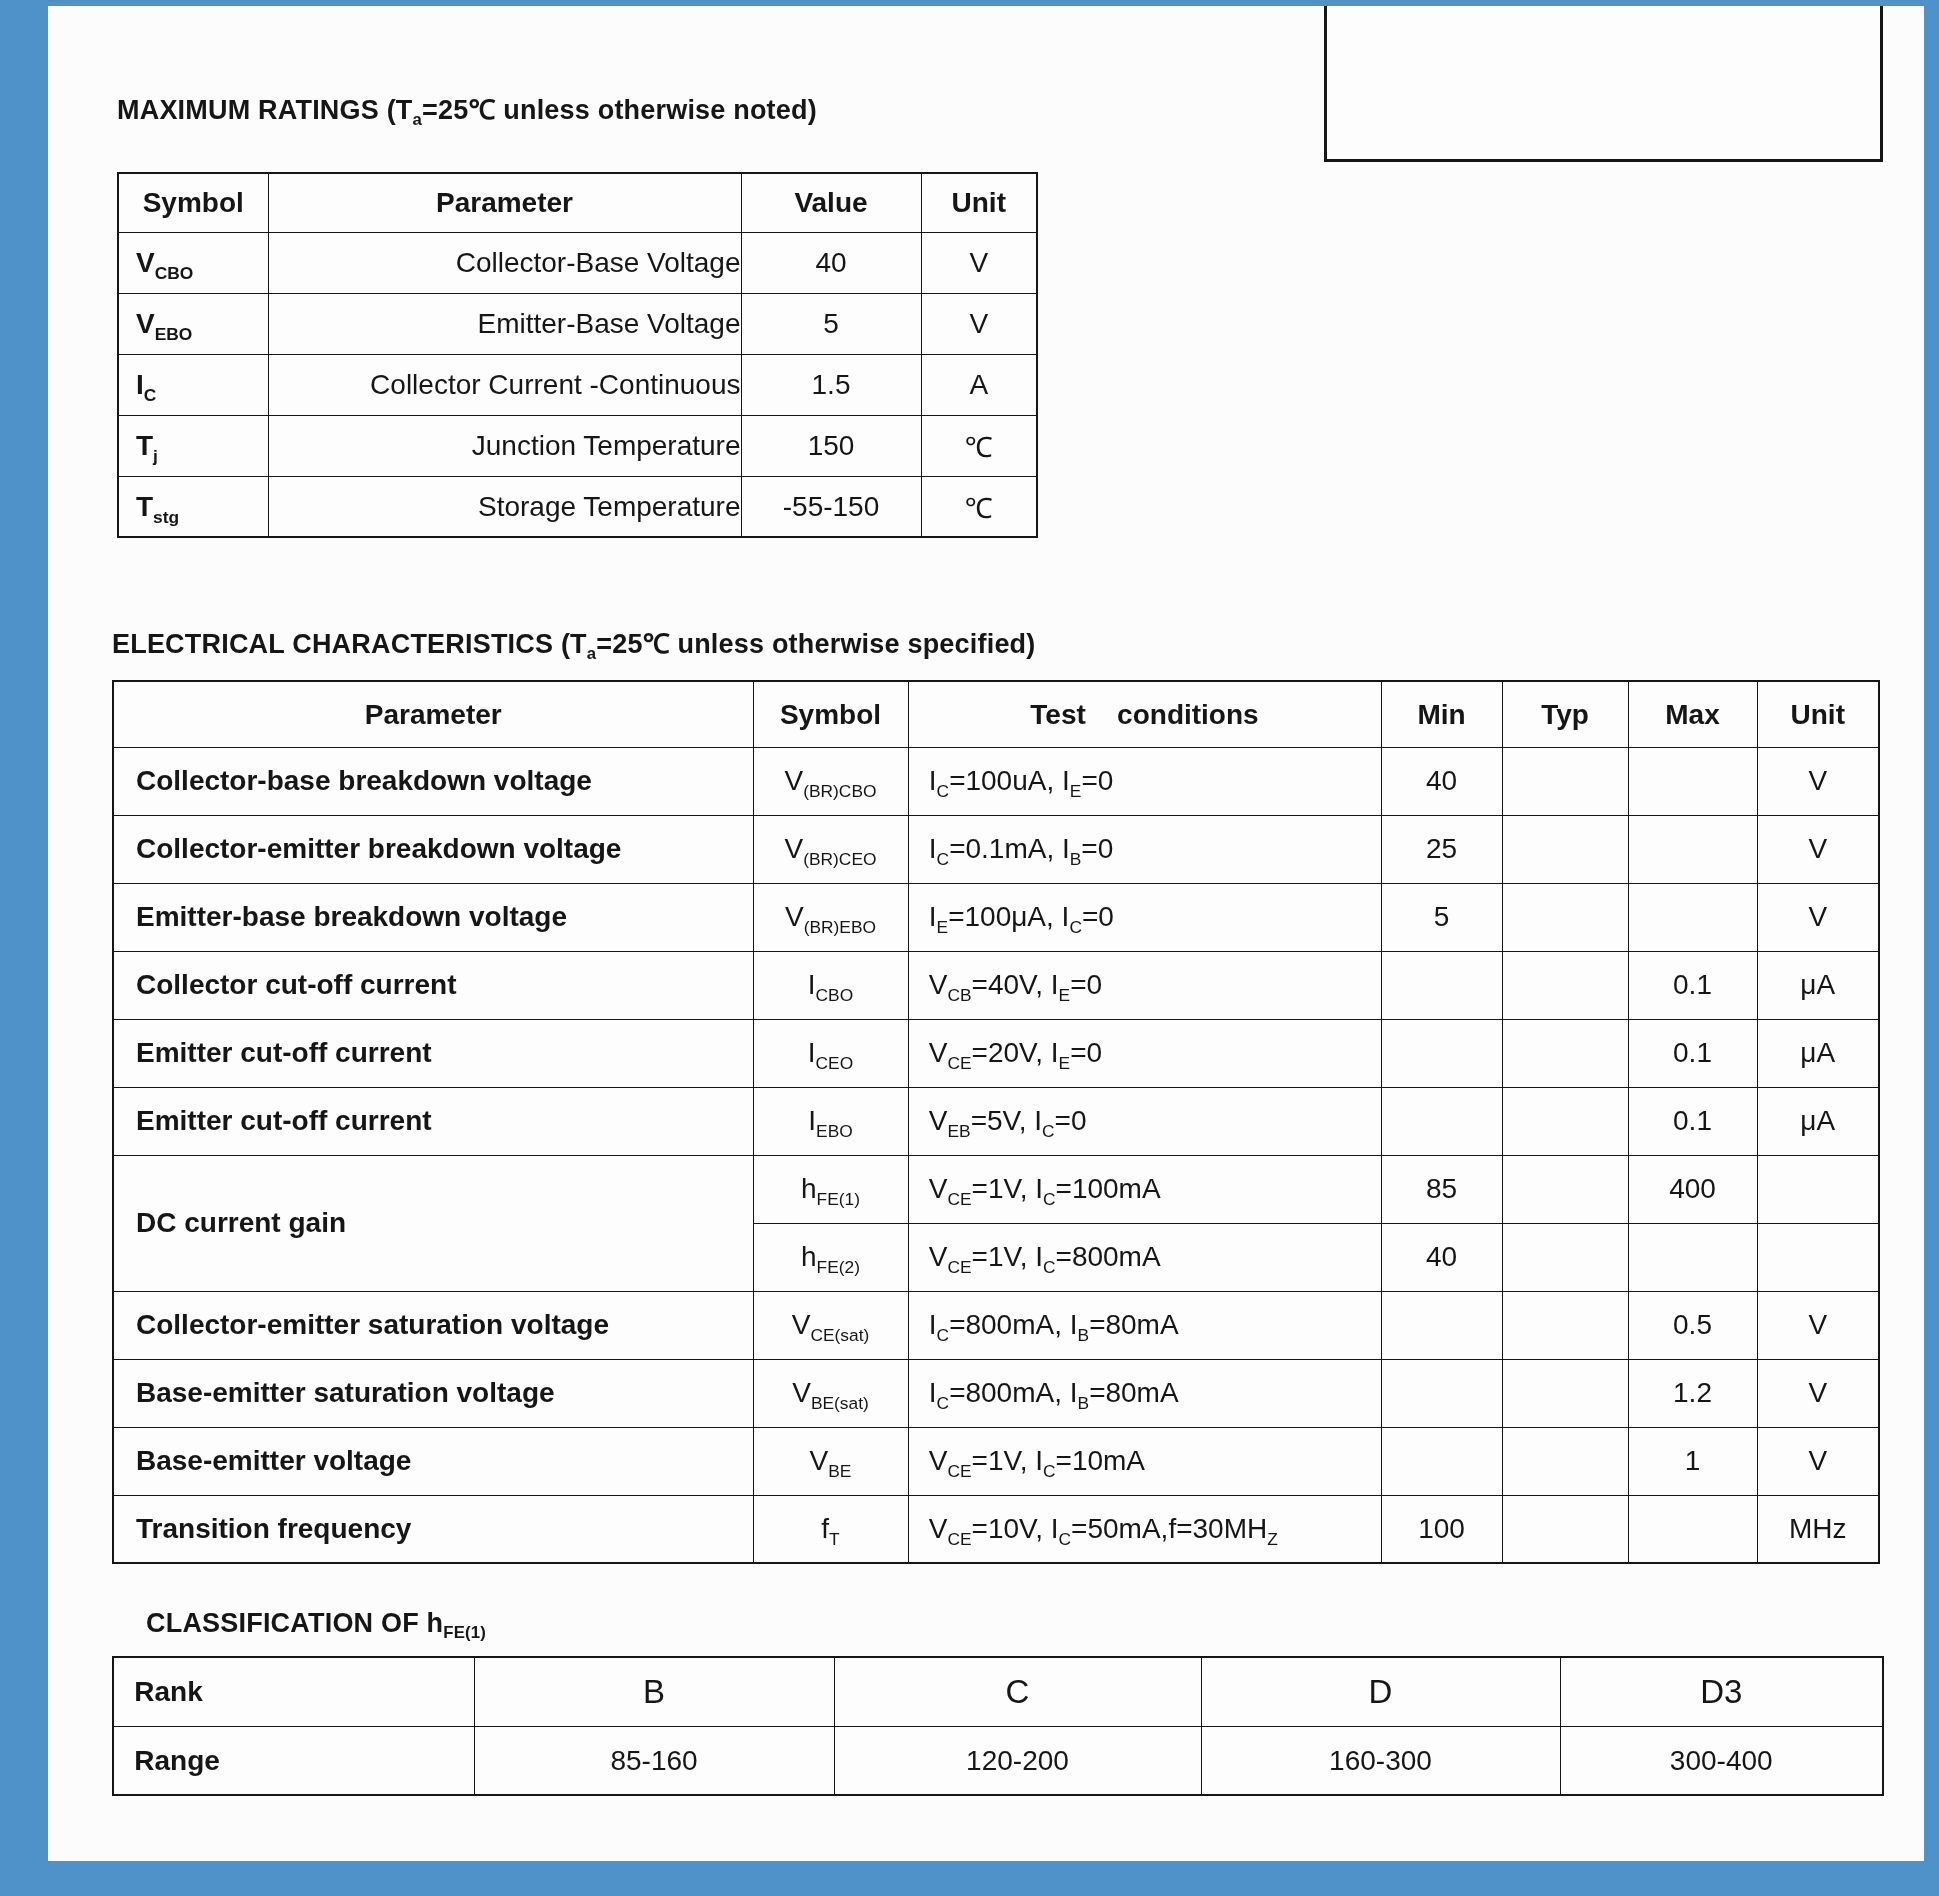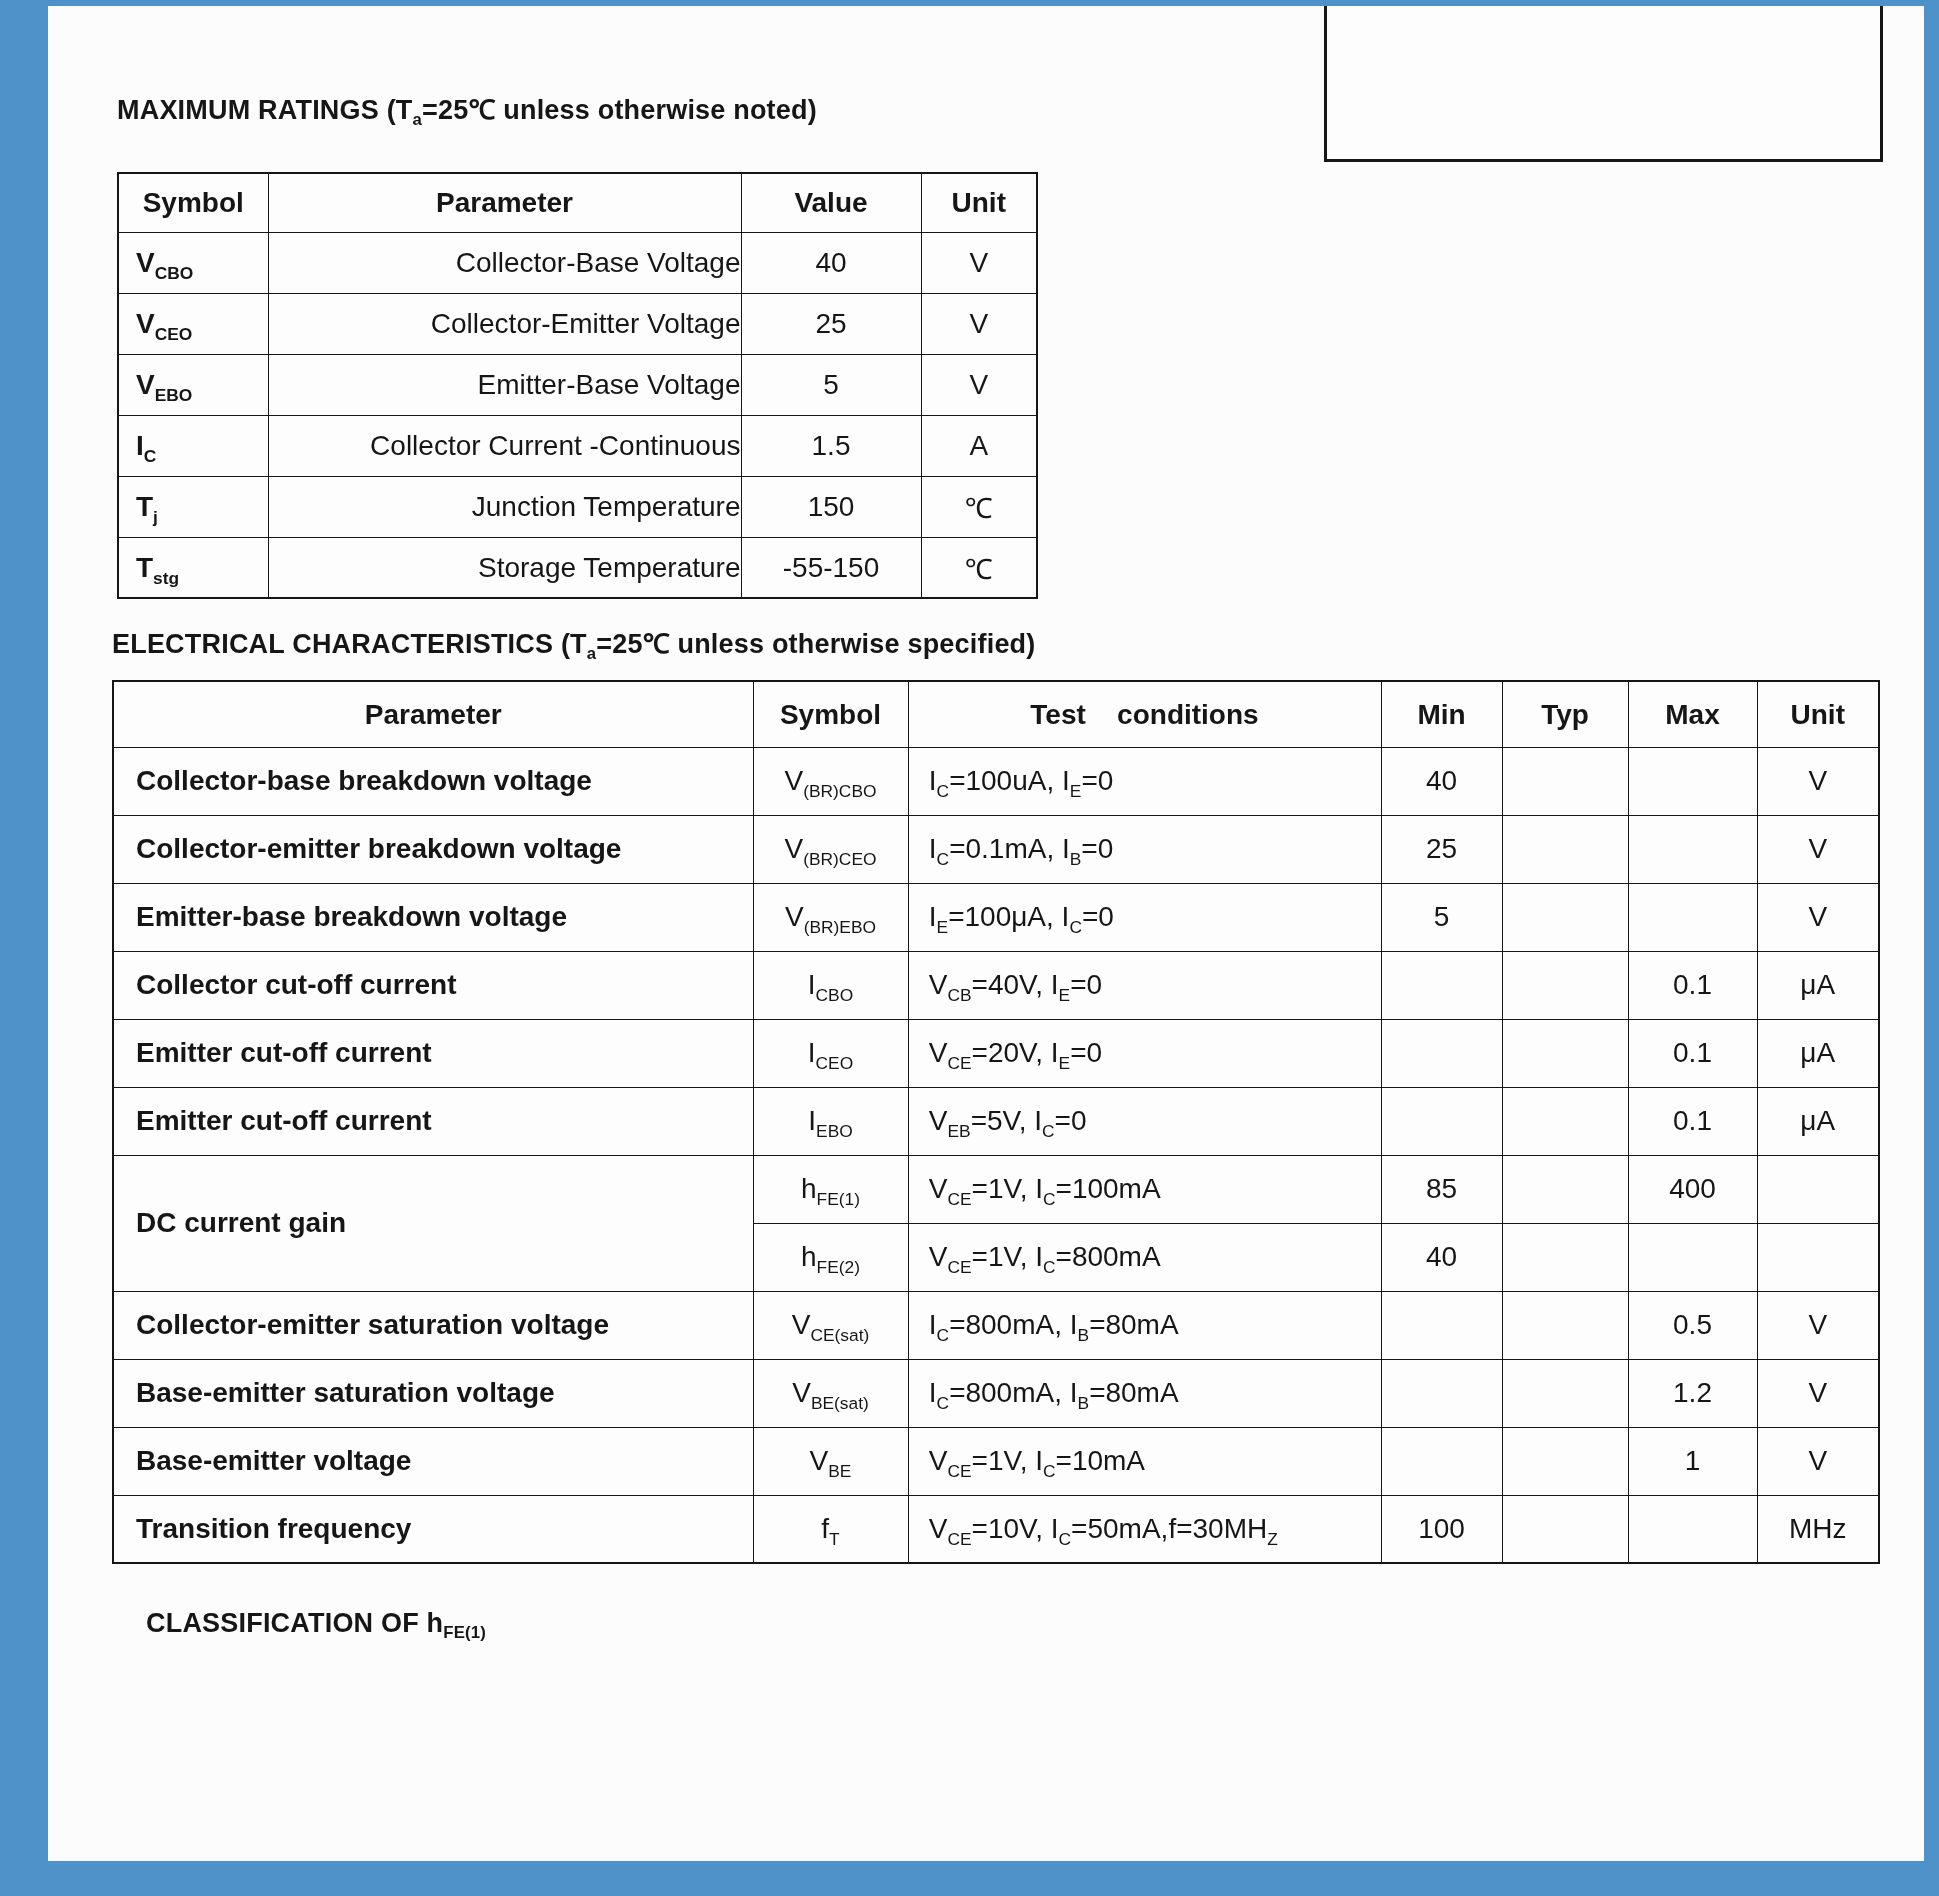--- a/index.html
+++ b/index.html
@@ -108,26 +108,20 @@
       </tr>
     </thead>
     <tbody>
       <tr>
         <td class="sym">V<sub>CBO</sub></td>
         <td class="par">Collector-Base Voltage</td>
         <td class="ctr">40</td>
         <td class="ctr">V</td>
       </tr>
       <tr>
-        <td class="sym">V<sub>CEO</sub></td>
-        <td class="par">Collector-Emitter Voltage</td>
-        <td class="ctr">25</td>
-        <td class="ctr">V</td>
-      </tr>
-      <tr>
         <td class="sym">V<sub>EBO</sub></td>
         <td class="par">Emitter-Base Voltage</td>
         <td class="ctr">5</td>
         <td class="ctr">V</td>
       </tr>
       <tr>
         <td class="sym">I<sub>C</sub></td>
         <td class="par">Collector Current -Continuous</td>
         <td class="ctr">1.5</td>
         <td class="ctr">A</td>
@@ -276,15 +270,40 @@
         <td class="ctr">100</td>
         <td class="ctr"></td>
         <td class="ctr"></td>
         <td class="ctr">MHz</td>
       </tr>
     </tbody>
   </table>
 
   <div class="sec-title t-cls">CLASSIFICATION OF h<sub>FE(1)</sub></div>
 
+  <table class="tbl cls">
+    <colgroup>
+        <col class="cc1">
+        <col class="cc2">
+        <col class="cc3">
+        <col class="cc4">
+        <col class="cc5">
+      </colgroup>
+    <tbody>
+      <tr>
+        <td class="lbl">Rank</td>
+        <td class="ctr rank">B</td>
+        <td class="ctr rank">C</td>
+        <td class="ctr rank">D</td>
+        <td class="ctr rank">D3</td>
+      </tr>
+      <tr>
+        <td class="lbl">Range</td>
+        <td class="ctr">85-160</td>
+        <td class="ctr">120-200</td>
+        <td class="ctr">160-300</td>
+        <td class="ctr">300-400</td>
+      </tr>
+    </tbody>
+  </table>
 
 </div>
 
 
 </body></html>

